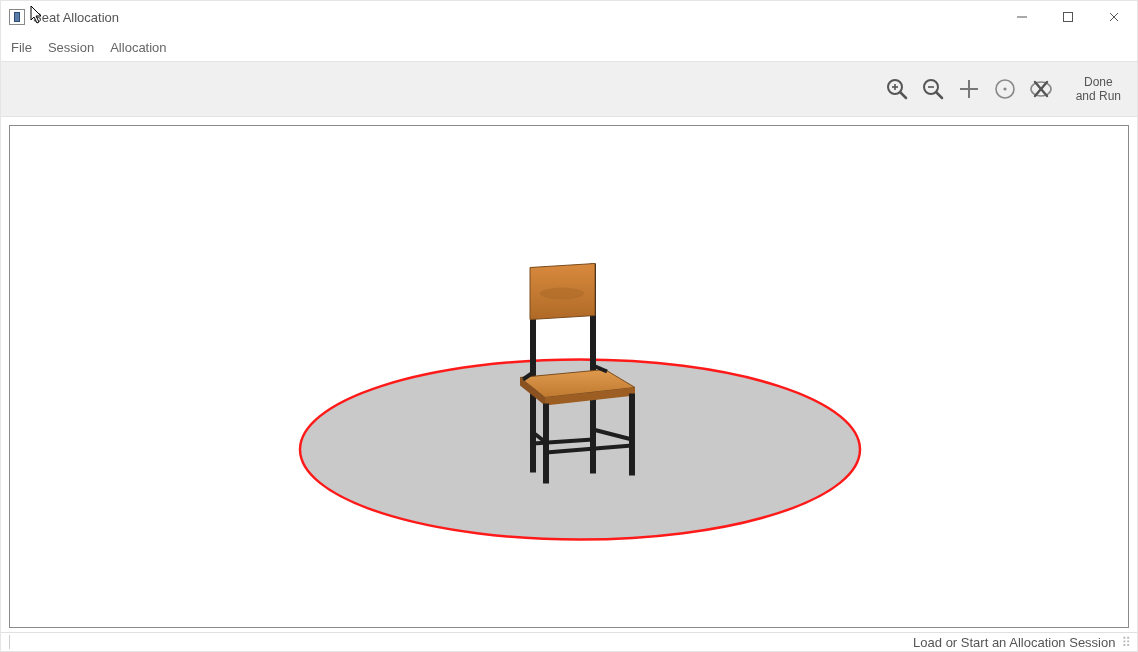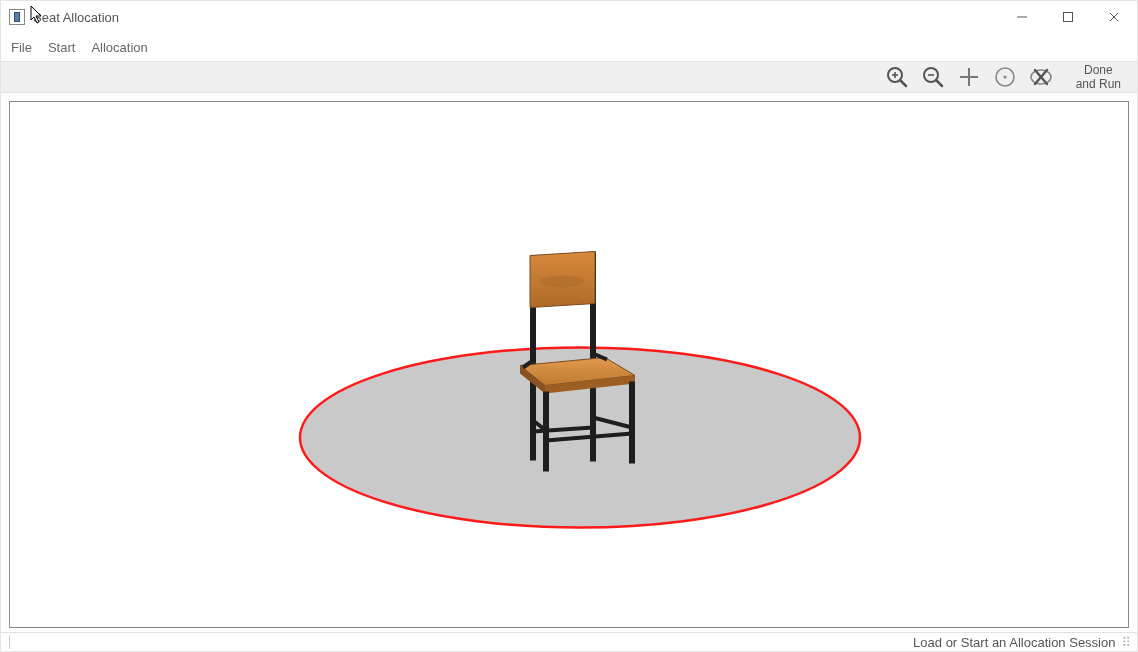--- a/index.html
+++ b/index.html
@@ -55,21 +55,21 @@
       color: #666;
       font-size: 13px;
       background: #fff;
     }
     .menuitem {
       padding: 4px 10px 4px 6px;
       cursor: pointer;
     }
     
     .toolbar {
-      height: 32px;
+      height: 56px;
       background: #f0f0f0;
       border-top: 1px solid #e3e3e3;
       border-bottom: 1px solid #e3e3e3;
       display: flex;
       align-items: center;
       justify-content: flex-end;
       padding: 0 10px;
       gap: 6px;
     }
     .toolbtn {
@@ -149,21 +149,21 @@
       <svg viewBox="0 0 12 12">
           <line x1="2" y1="2" x2="10" y2="10" stroke="#555" stroke-width="1"></line>
           <line x1="10" y1="2" x2="2" y2="10" stroke="#555" stroke-width="1"></line>
         </svg>
     </div>
   </div>
 </div>
 
 <div class="menubar">
   <div class="menuitem">File</div>
-  <div class="menuitem">Start</div>
+  <div class="menuitem">Session</div>
   <div class="menuitem">Allocation</div>
 
   <svg class="cursor" width="16" height="20">
     <path d="M1 1 L1 15 L4 12 L7 18 L9 17 L6 11 L11 11 Z" fill="#fff" stroke="#000" stroke-width="1"></path>
   </svg>
 </div>
 
 <div class="toolbar">
   <div class="toolbtn">
     <svg viewBox="0 0 24 24">

